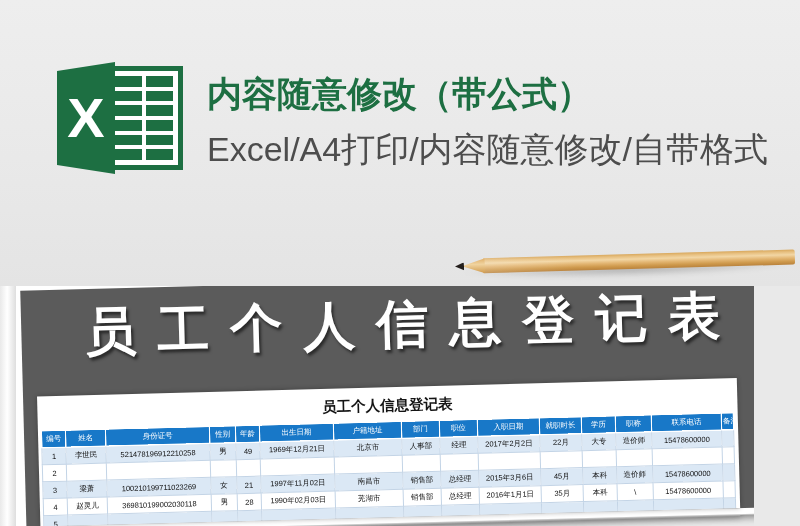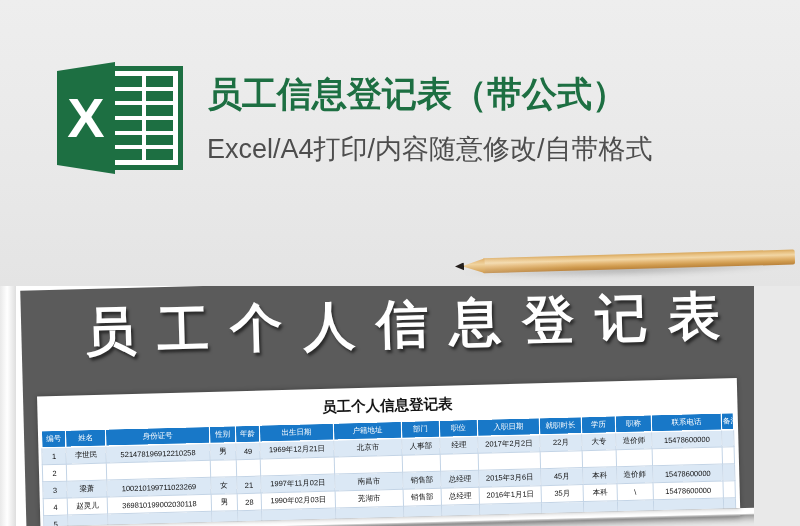--- a/index.html
+++ b/index.html
@@ -86,21 +86,21 @@
     font-weight: bold;
     color: #1d6f42;
     letter-spacing: 0px;
     white-space: nowrap;
     line-height: 44px;
   }
   #headline-subtitle {
     position: absolute;
     left: 207px;
     top: 129px;
-    font-size: 27px;
+    font-size: 34px;
     color: #4d4d4d;
     white-space: nowrap;
     line-height: 40px;
   }
 
   
   #pencil {
     position: absolute;
     left: 455px;
     top: 258px;
@@ -291,21 +291,21 @@
         <i></i>
         <i></i>
         <i></i>
         <i></i>
     </div>
     <div class="xl-spine"></div>
     <div class="xl-tab"></div>
     <div class="xl-x">X</div>
   </div>
 
-  <div id="headline-title">员工信息登记表（带公式）</div>
+  <div id="headline-title">内容随意修改（带公式）</div>
   <div id="headline-subtitle">Excel/A4打印/内容随意修改/自带格式</div>
 
   <div id="pencil">
     <div class="pencil-shadow"></div>
     <div class="pencil-body"></div>
     <div class="pencil-wood"></div>
     <div class="pencil-tip"></div>
   </div>
 </div>
 

